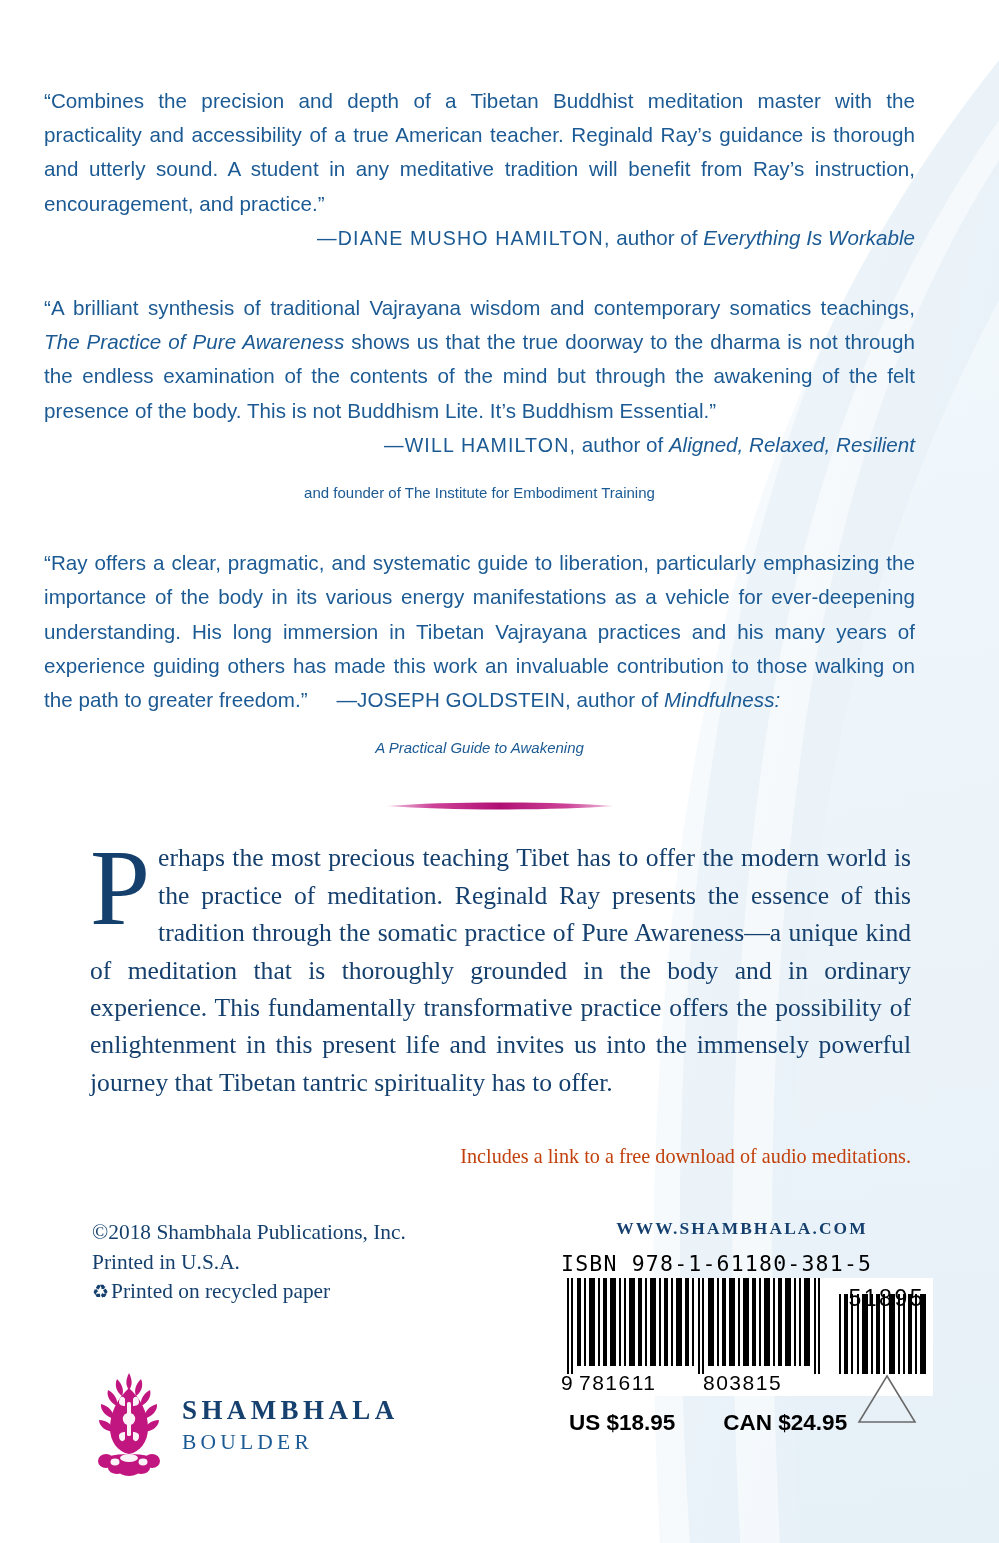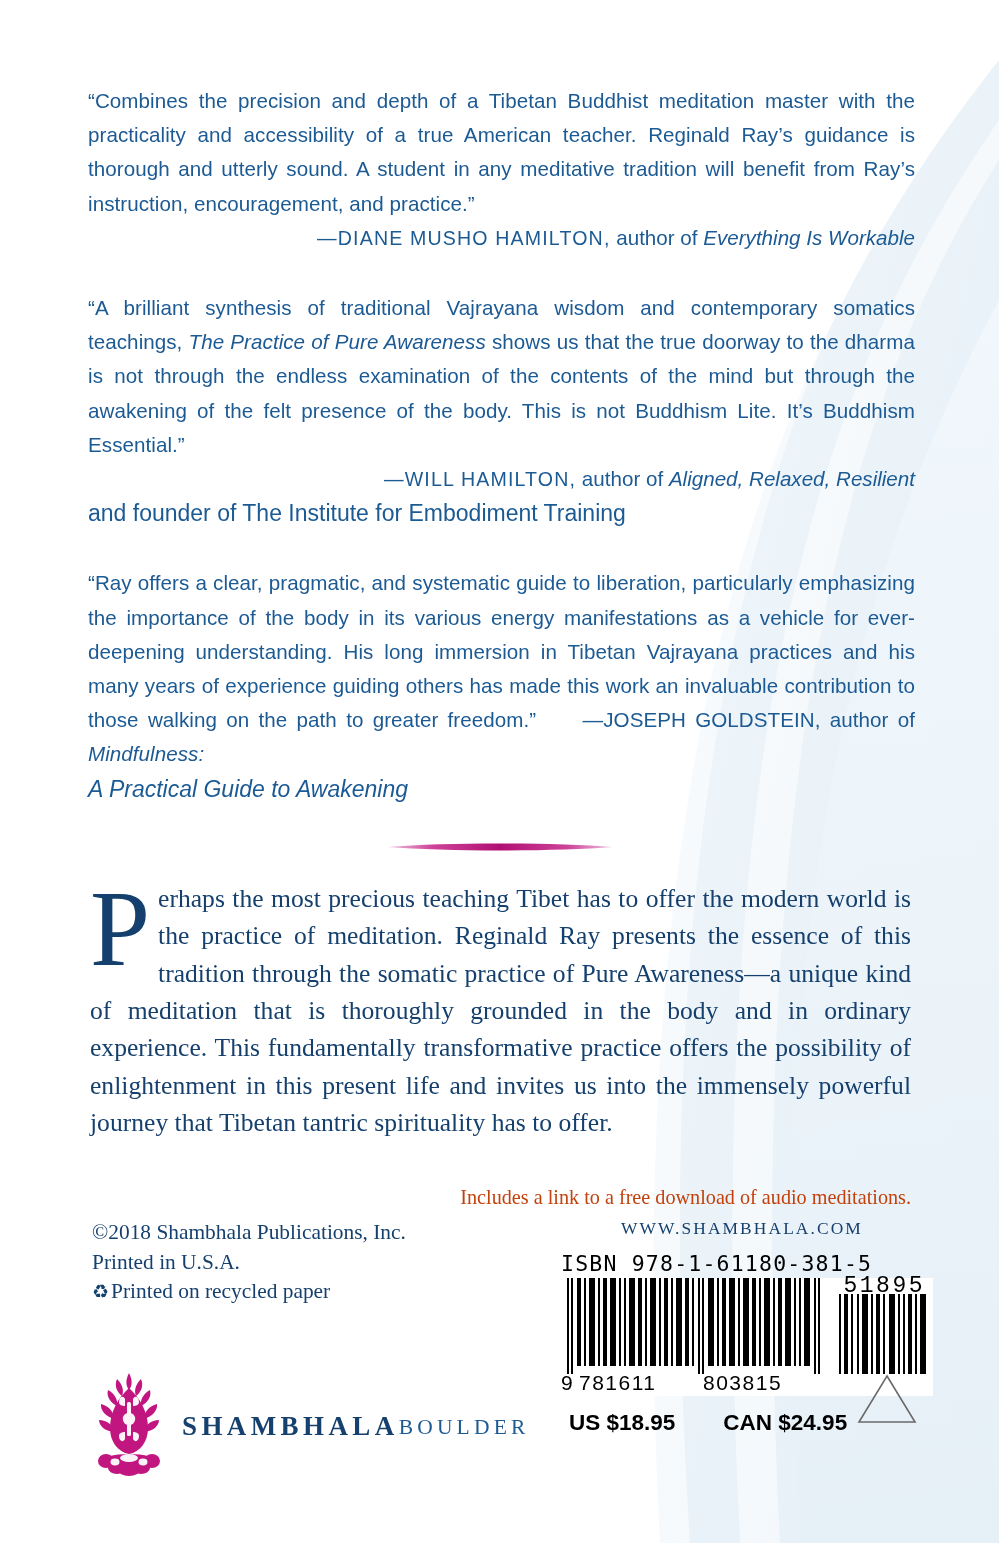--- a/index.html
+++ b/index.html
@@ -28,21 +28,21 @@
 
   
   .content {
     position: relative;
     z-index: 2;
     padding: 0;
   }
 
   
   .blurbs {
-    padding: 84px 84px 0 88px;
+    padding: 84px 84px 0 44px;
   }
   .blurb { margin-bottom: 36px; }
   .blurb:last-child { margin-bottom: 0; }
 
   .blurb-text {
     color: #1c5a94;
     font-size: 20.6px;
     line-height: 34.2px;
     text-align: justify;
     text-justify: inter-word;
@@ -58,24 +58,24 @@
     text-align: right;
     margin: 0;
   }
   .attrib .who {
     letter-spacing: 1.15px;
     font-size: 19.6px;
   }
   .attrib .bt { font-style: italic; }
   .attrib-line2 {
     color: #1c5a94;
-    font-size: 23px;
+    font-size: 15px;
     line-height: 34.2px;
-    text-align: left;
-    margin: 0;
+    text-align: center;
+    margin: 14px;
   }
   .attrib-line2 .bt { font-style: italic; }
 
   
   .divider-wrap {
     margin: 34px 0 26px 0;
     display: flex;
     justify-content: center;
   }
   .divider { display: block; }
@@ -139,42 +139,42 @@
   .web-barcode {
     width: 392px;
     margin-right: 6px;
   }
   .website {
     color: #15406e;
     font-family: "Liberation Serif", serif;
     font-size: 17.4px;
     letter-spacing: 2.1px;
     text-align: center;
-    font-weight: 400;
+    font-weight: 700;
     margin-bottom: 12px;
     margin-left: 10px;
   }
   .barcode-block {
     position: relative;
     margin-left: 20px;
     width: 372px;
   }
   .isbn-text {
     font-family: "DejaVu Sans Mono", monospace;
     font-size: 21.5px;
     letter-spacing: 1.2px;
     color: #000;
     margin-bottom: 2px;
     white-space: nowrap;
   }
   .addon-digits {
     position: absolute;
     right: 8px;
-    top: 22px;
-    font-family: Liberation Mono, monospace;
+    top: 34px;
+    font-family: Liberation Sans, sans-serif;
     font-size: 23px;
     letter-spacing: 2.5px;
     color: #000;
   }
   .barcode-svg { display: block; }
 
   
   .bottom-row {
     position: absolute;
     left: 0; right: 0;
@@ -186,21 +186,21 @@
     align-items: flex-start;
   }
   .logo-block {
     display: flex;
     align-items: center;
     gap: 16px;
   }
   .logo-mark { display: block; }
   .logo-words {
     display: flex;
-    flex-direction: row;
+    flex-direction: column;
     justify-content: center;
     padding-top: 6px;
   }
   .logo-name {
     color: #16406d;
     font-family: "Liberation Serif", serif;
     font-size: 27px;
     letter-spacing: 4.4px;
     font-weight: 700;
     line-height: 1.15;

